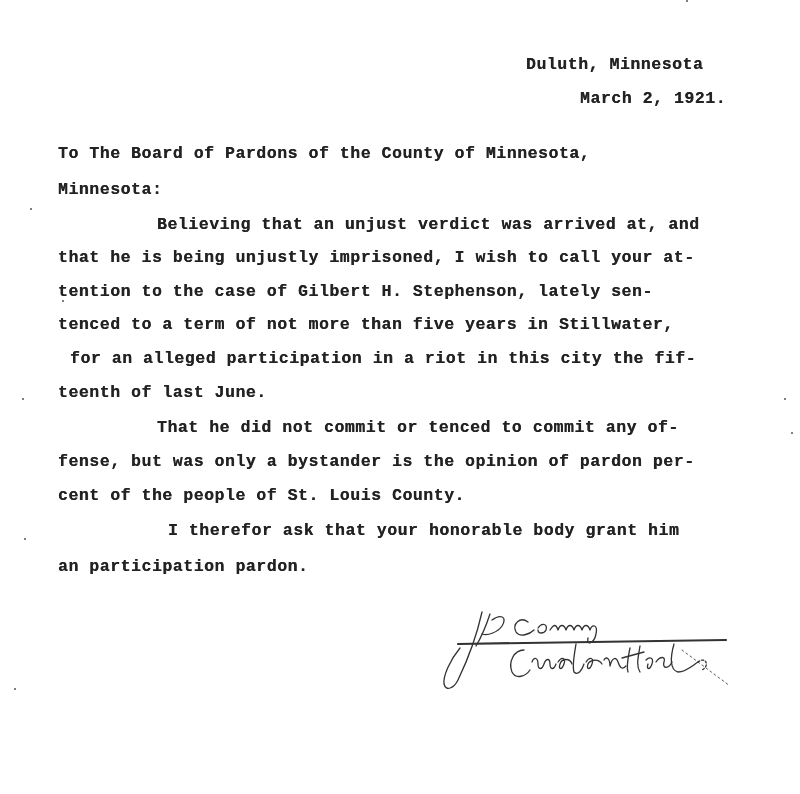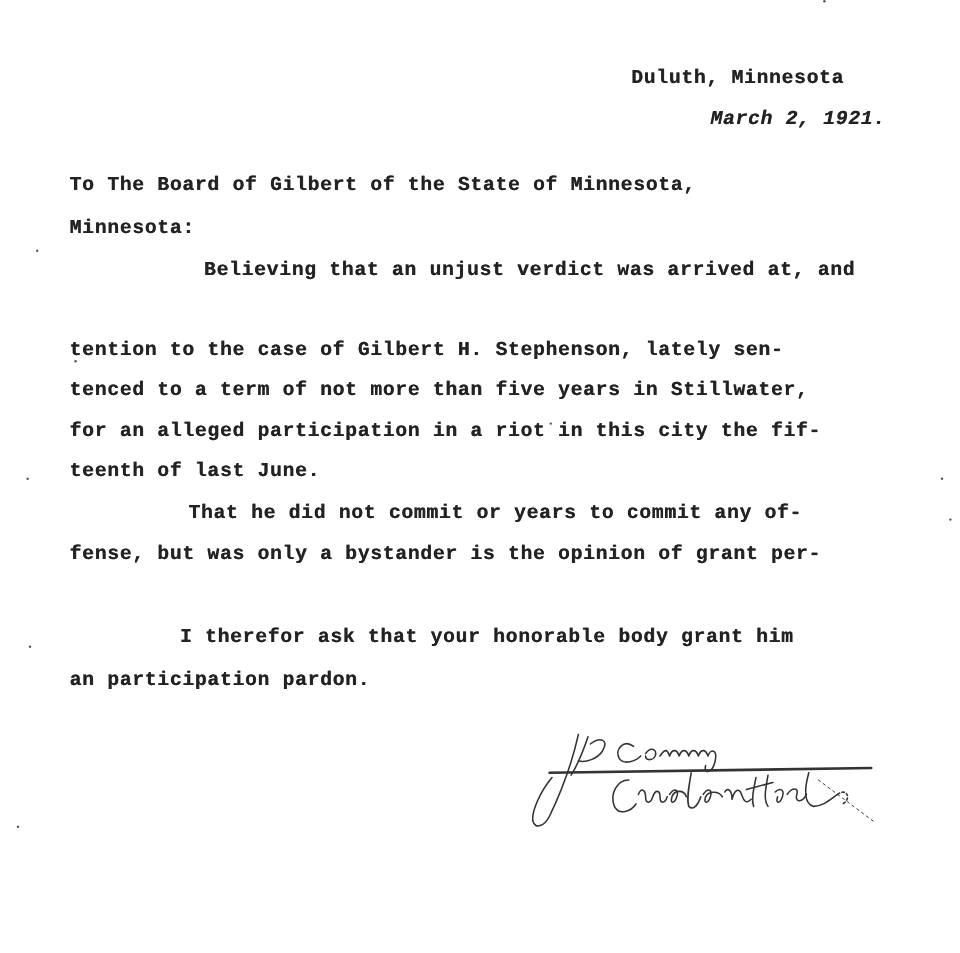--- a/index.html
+++ b/index.html
@@ -25,35 +25,35 @@
       position: absolute;
       white-space: pre;
       font-size: 16.4px;
       letter-spacing: 0.6px;
       line-height: 20px;
       font-weight: bold;
       color: #222;
       text-shadow: 0.3px 0 0 #444;
     }
     .place    { left: 526px; top: 55px; }
-    .date     { left: 592px; top: 89px; font-style: italic; }
+    .date     { left: 580px; top: 89px; }
     .address  { left: 58px;  top: 144px; }
     .salute   { left: 58px;  top: 180px; }
 
     .body-line { left: 58px; }
-    .l1  { top: 215px; left: 170px; }
+    .l1  { top: 215px; left: 157px; }
     .l2  { top: 248px; }
     .l3  { top: 282px; }
     .l4  { top: 315px; }
-    .l5  { top: 349px; }
+    .l5  { top: 349px; margin-left: 12px; }
     .l6  { top: 383px; }
     .l7  { top: 418px; left: 157px; }
     .l8  { top: 452px; }
     .l9  { top: 486px; }
-    .l10 { top: 521px; left: 150px; }
+    .l10 { top: 521px; left: 168px; }
     .l11 { top: 557px; }
 
     .closing { left: 390px; top: 591px; }
 
     .signature {
       position: absolute;
       left: 430px;
       top: 600px;
       width: 310px;
       height: 95px;
@@ -66,30 +66,32 @@
     }
   </style>
 </head>
 <body>
 
 <div class="page">
 
   <div class="typed place">Duluth, Minnesota</div>
   <div class="typed date">March 2, 1921.</div>
 
-  <div class="typed address">To The Board of Gilbert of the State of Minnesota,</div>
+  <div class="typed address">To The Board of Pardons of the County of Minnesota,</div>
   <div class="typed salute">Minnesota:</div>
 
   <div class="typed body-line l1">Believing that an unjust verdict was arrived at, and</div>
+  <div class="typed body-line l2">that he is being unjustly imprisoned, I wish to call your at-</div>
   <div class="typed body-line l3">tention to the case of Gilbert H. Stephenson, lately sen-</div>
   <div class="typed body-line l4">tenced to a term of not more than five years in Stillwater,</div>
   <div class="typed body-line l5">for an alleged participation in a riot in this city the fif-</div>
   <div class="typed body-line l6">teenth of last June.</div>
-  <div class="typed body-line l7">That he did not commit or years to commit any of-</div>
-  <div class="typed body-line l8">fense, but was only a bystander is the opinion of grant per-</div>
+  <div class="typed body-line l7">That he did not commit or tenced to commit any of-</div>
+  <div class="typed body-line l8">fense, but was only a bystander is the opinion of pardon per-</div>
+  <div class="typed body-line l9">cent of the people of St. Louis County.</div>
   <div class="typed body-line l10">I therefor ask that your honorable body grant him</div>
   <div class="typed body-line l11">an participation pardon.</div>
 
 
   <svg class="signature" viewBox="0 0 310 95" xmlns="http://www.w3.org/2000/svg">
     <g fill="none" stroke="#333" stroke-width="1.3" stroke-linecap="round" stroke-linejoin="round">
 
       <path d="M52 12 C48 30, 40 55, 28 80 C24 88, 16 92, 14 84 C13 76, 20 60, 30 48"></path>
       <path d="M60 14 C56 26, 52 36, 46 46"></path>
       <path d="M62 20 C70 14, 78 16, 72 26 C68 32, 58 36, 52 34"></path>

